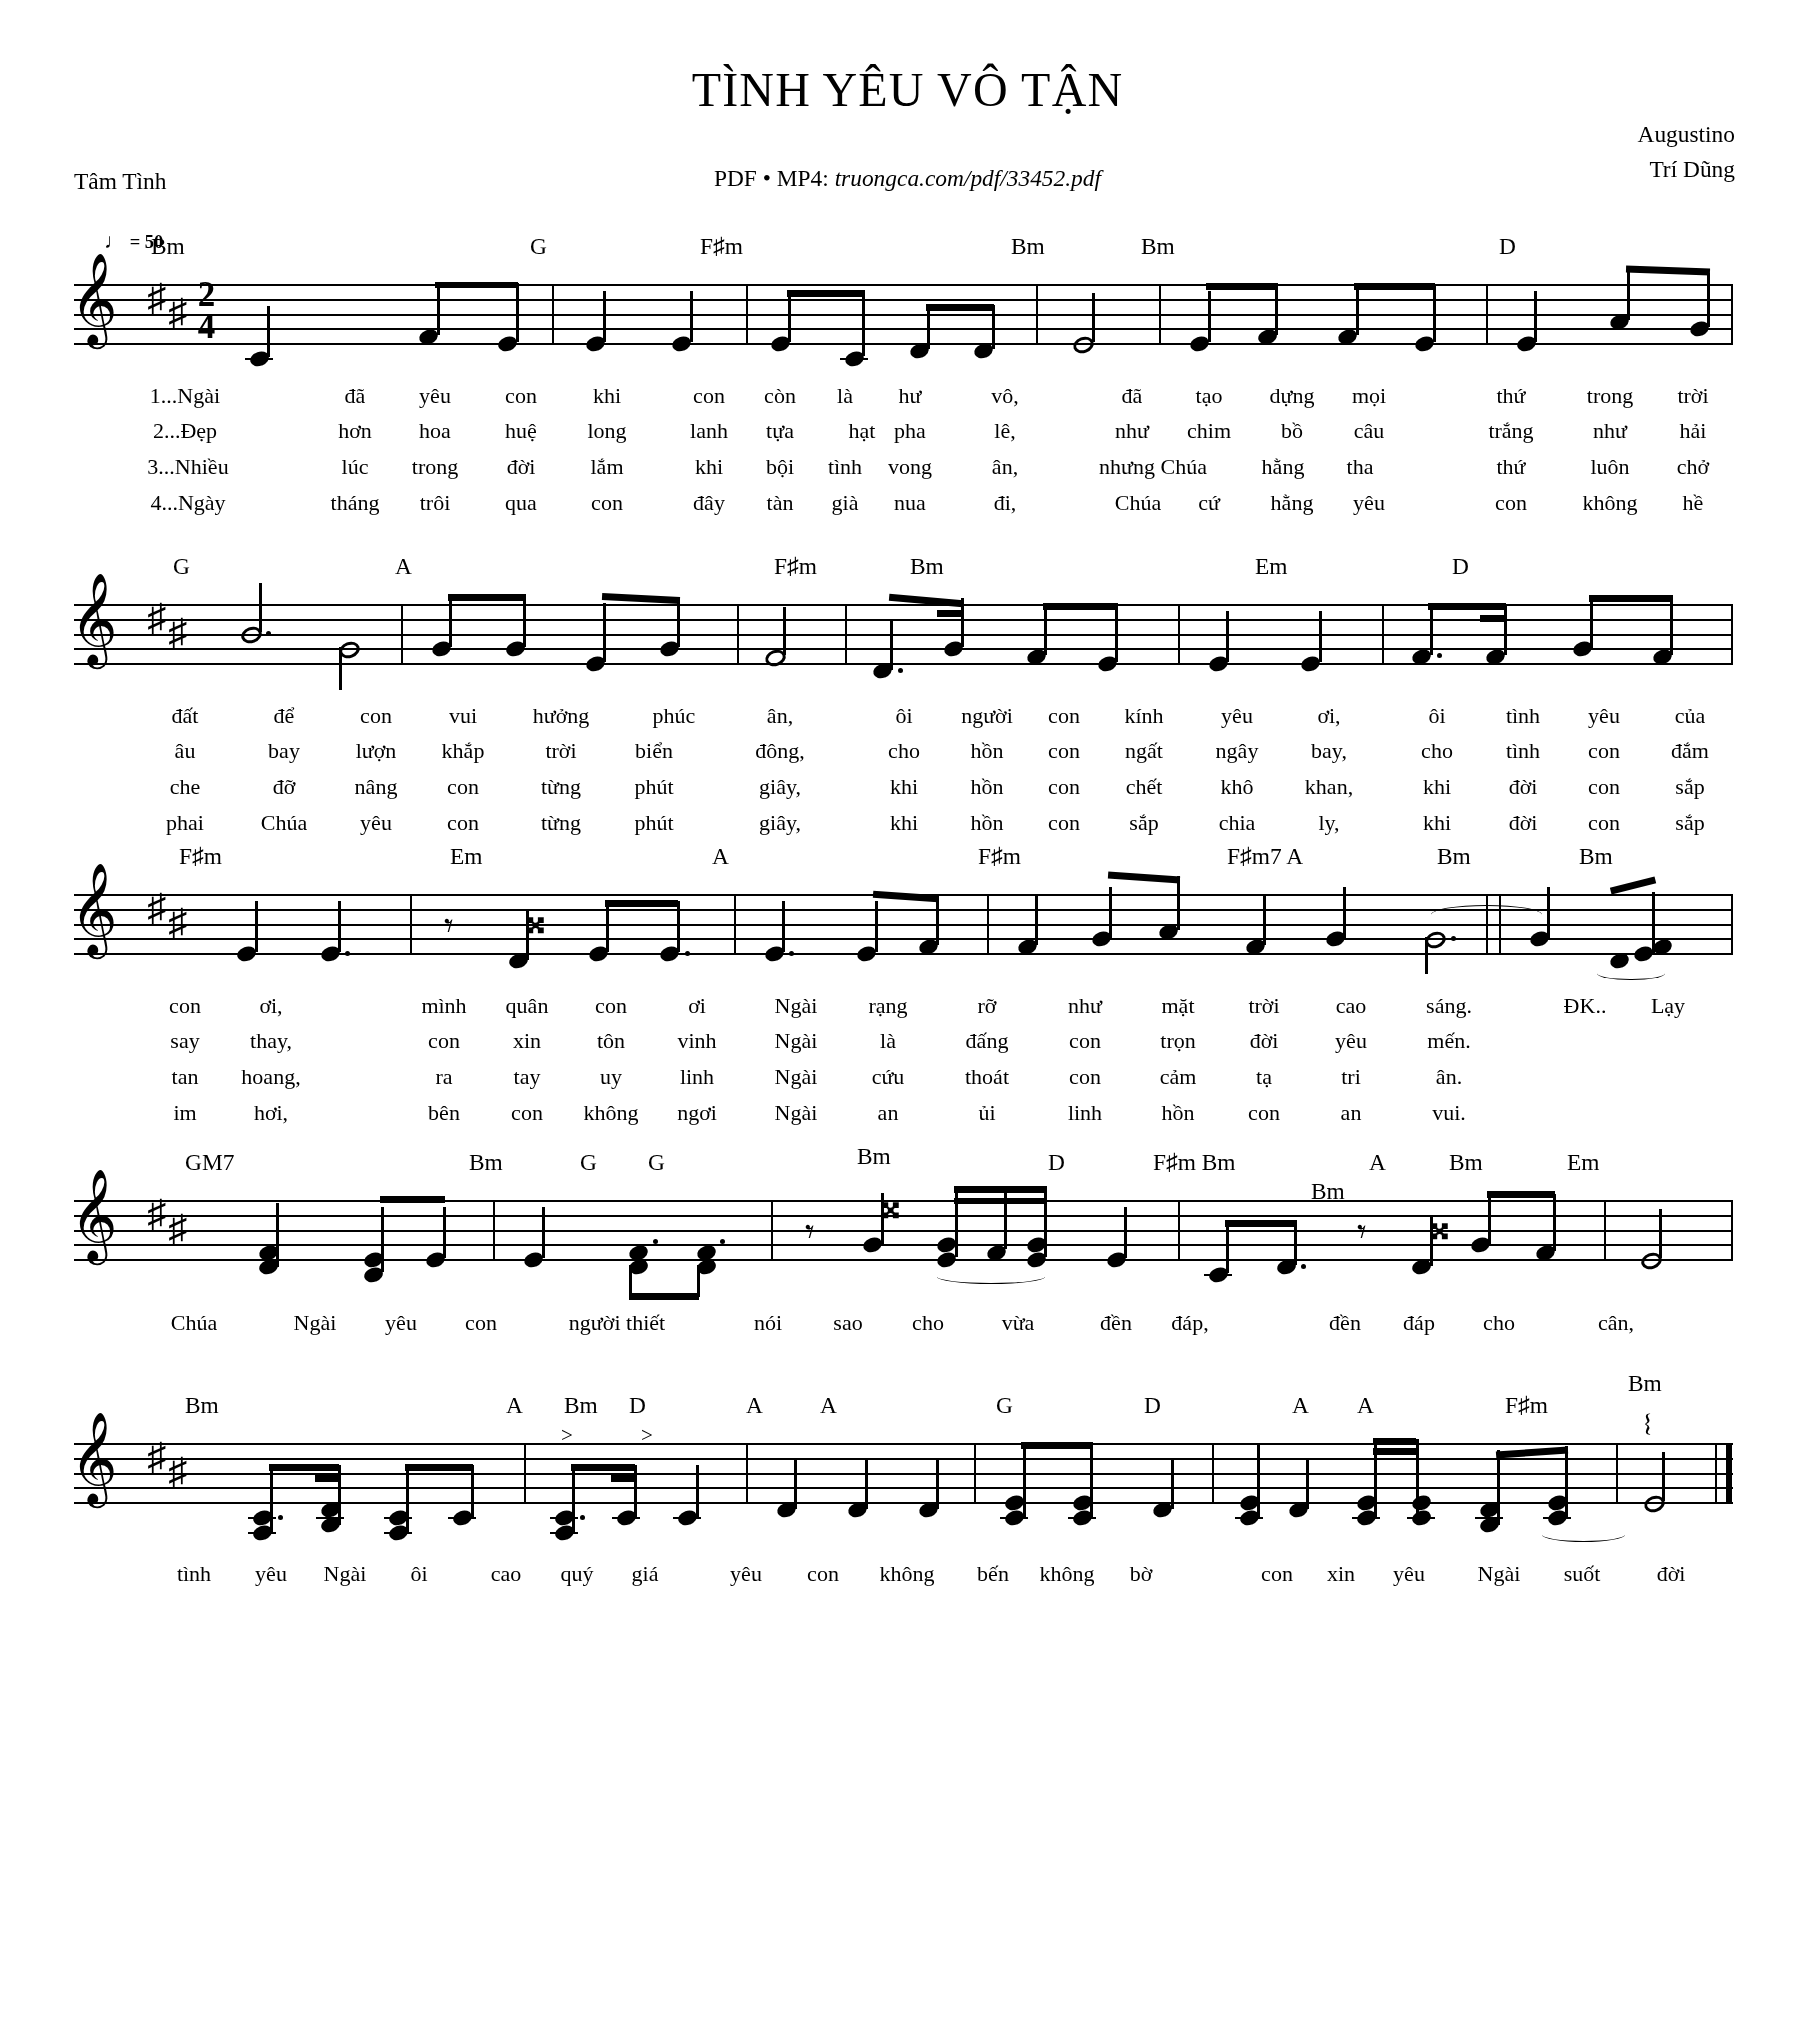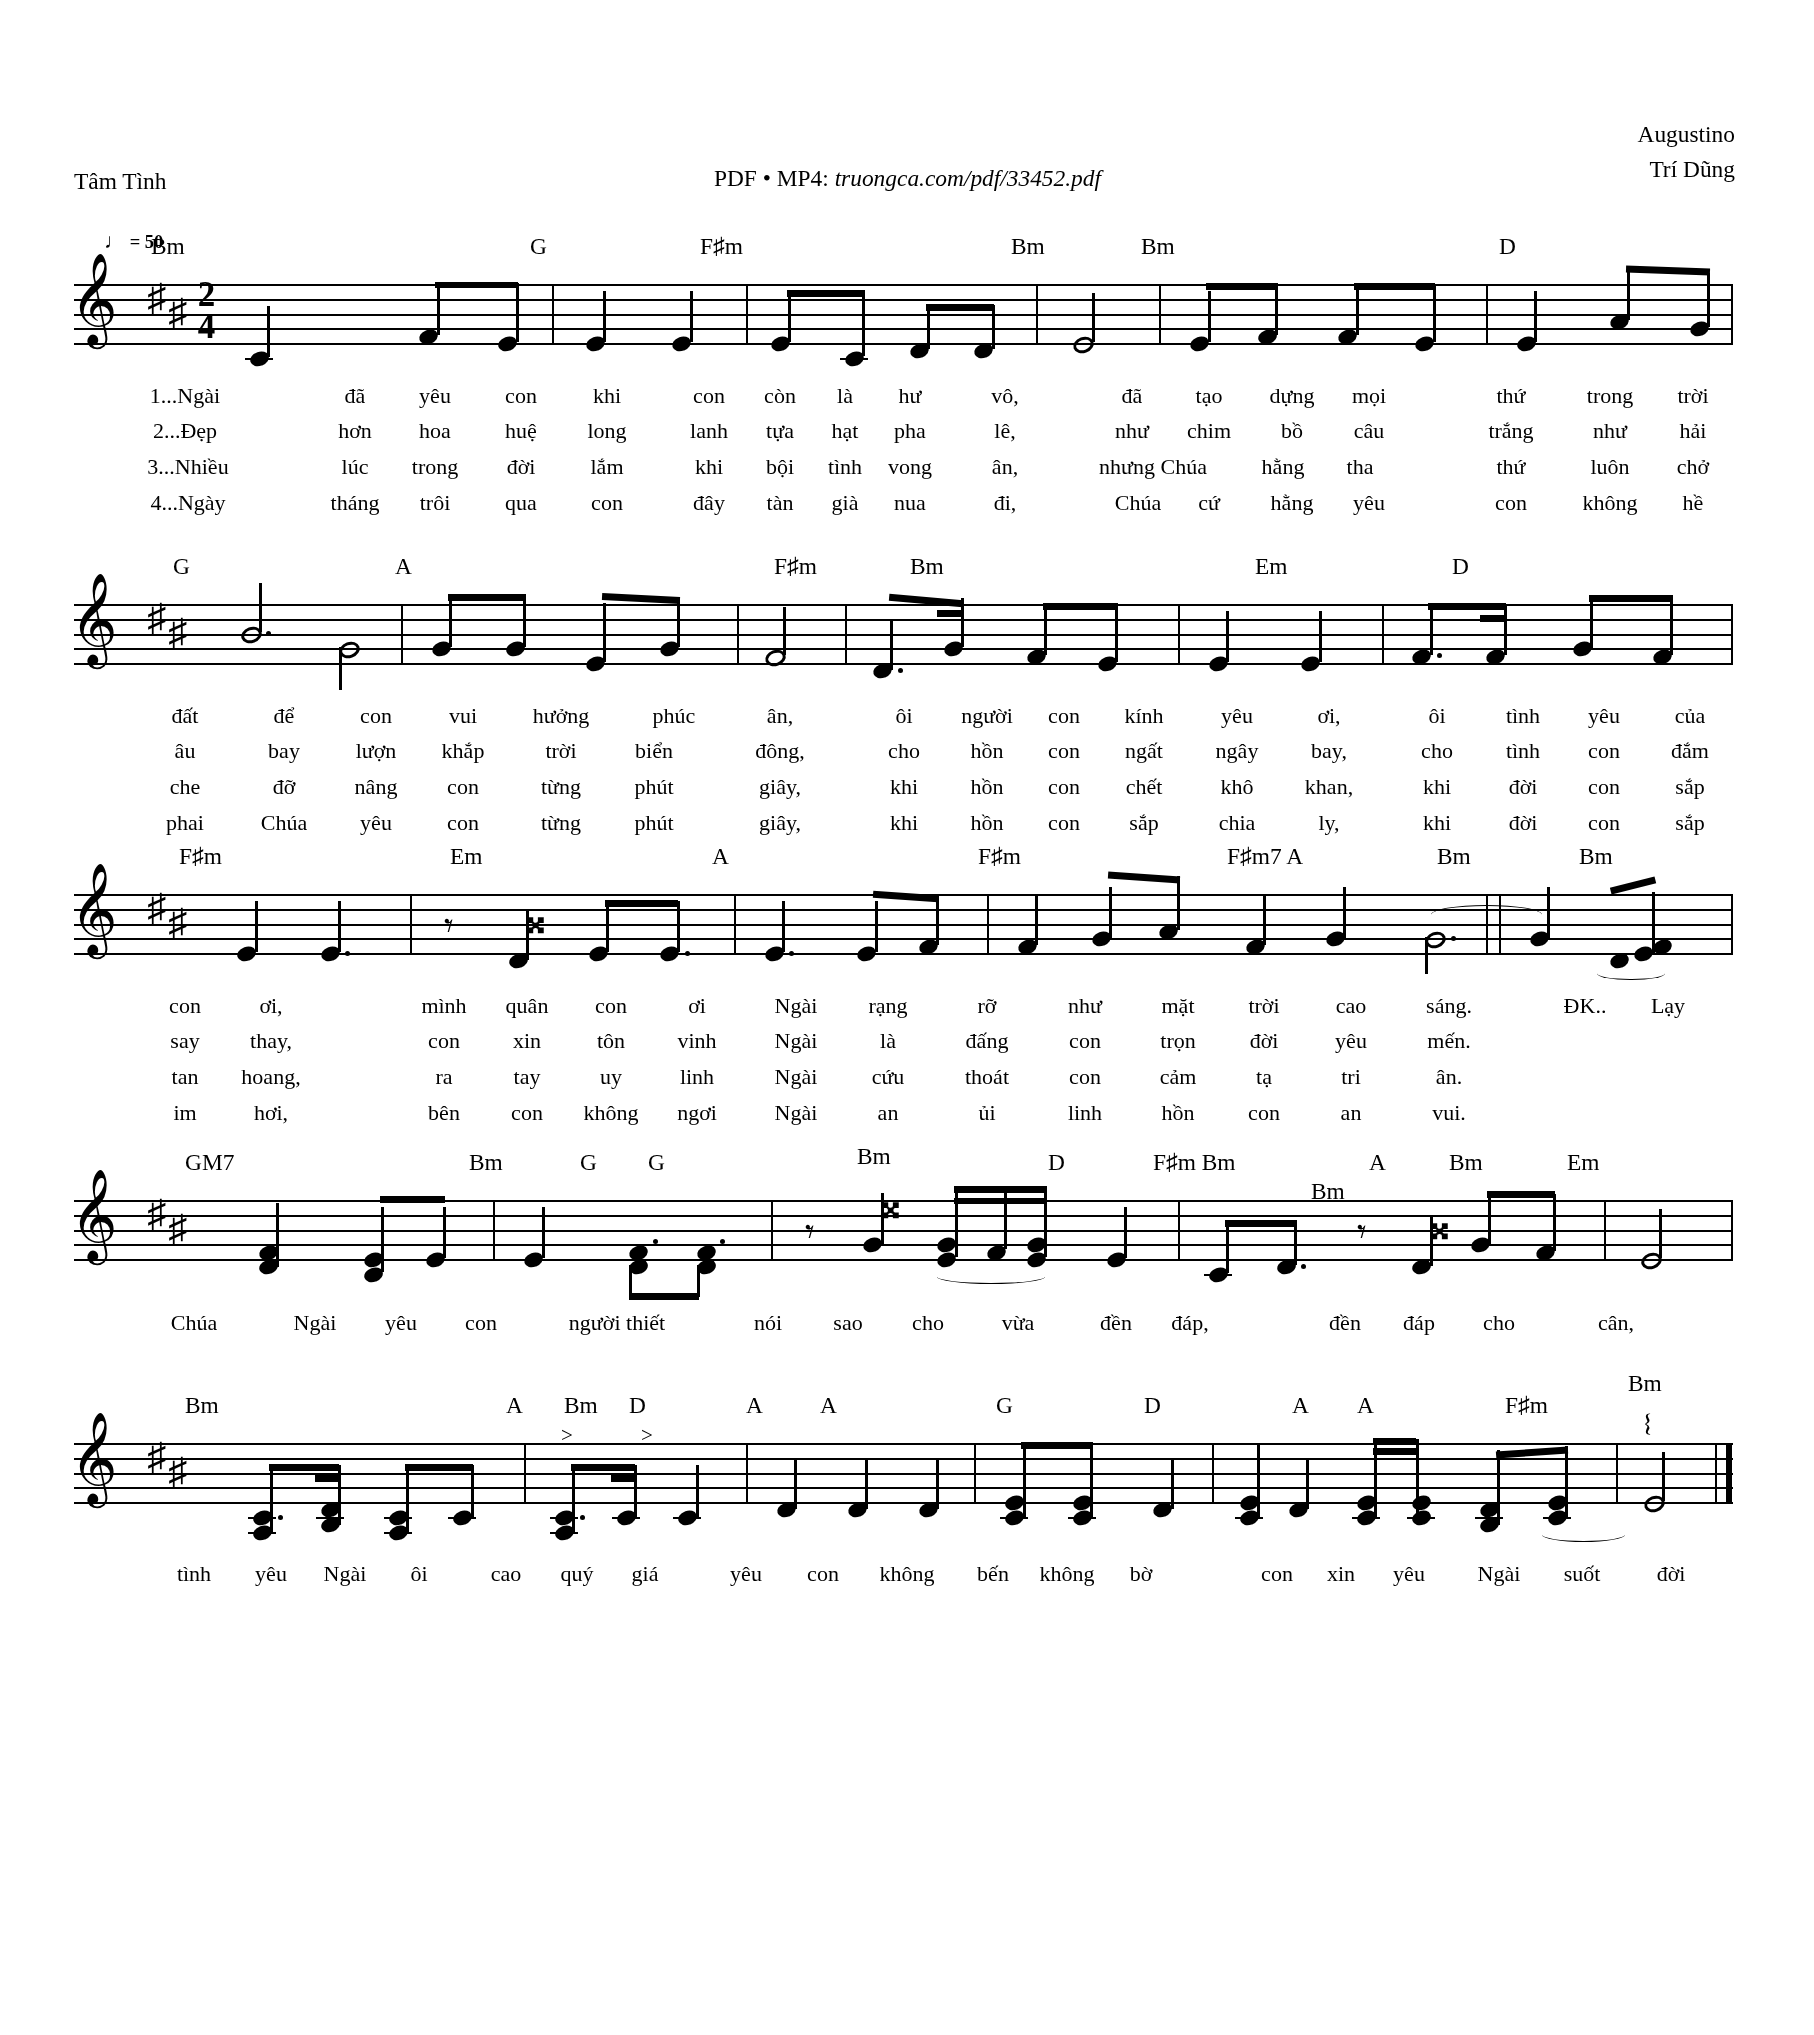--- a/index.html
+++ b/index.html
@@ -198,20 +198,21 @@
     font-size: 27px;
     line-height: 1;
     font-family: "DejaVu Sans", sans-serif;
   }
 </style>
 </head>
 <body>
 
 <div class="sheet">
 
+  <div class="title">TÌNH YÊU VÔ TẬN</div>
 
   <div class="composer">
     <div>Augustino</div>
     <div>Trí Dũng</div>
   </div>
 
   <div class="style-label">Tâm Tình</div>
 
   <div class="pdf-line">
     <span>PDF • MP4: </span><span class="url">truongca.com/pdf/33452.pdf</span>
@@ -331,21 +332,21 @@
     </div>
 
     <div class="lyricrow" style="top:134px;">
       <span class="lyric" style="left:111px;">2...Đẹp</span>
       <span class="lyric" style="left:281px;">hơn</span>
       <span class="lyric" style="left:361px;">hoa</span>
       <span class="lyric" style="left:447px;">huệ</span>
       <span class="lyric" style="left:533px;">long</span>
       <span class="lyric" style="left:635px;">lanh</span>
       <span class="lyric" style="left:706px;">tựa</span>
-      <span class="lyric" style="left:771px;">hạt</span>
+      <span class="lyric" style="left:788px;">hạt</span>
       <span class="lyric" style="left:836px;">pha</span>
       <span class="lyric" style="left:931px;">lê,</span>
       <span class="lyric" style="left:1058px;">như</span>
       <span class="lyric" style="left:1135px;">chim</span>
       <span class="lyric" style="left:1218px;">bồ</span>
       <span class="lyric" style="left:1295px;">câu</span>
       <span class="lyric" style="left:1437px;">trắng</span>
       <span class="lyric" style="left:1536px;">như</span>
       <span class="lyric" style="left:1619px;">hải</span>
     </div>

